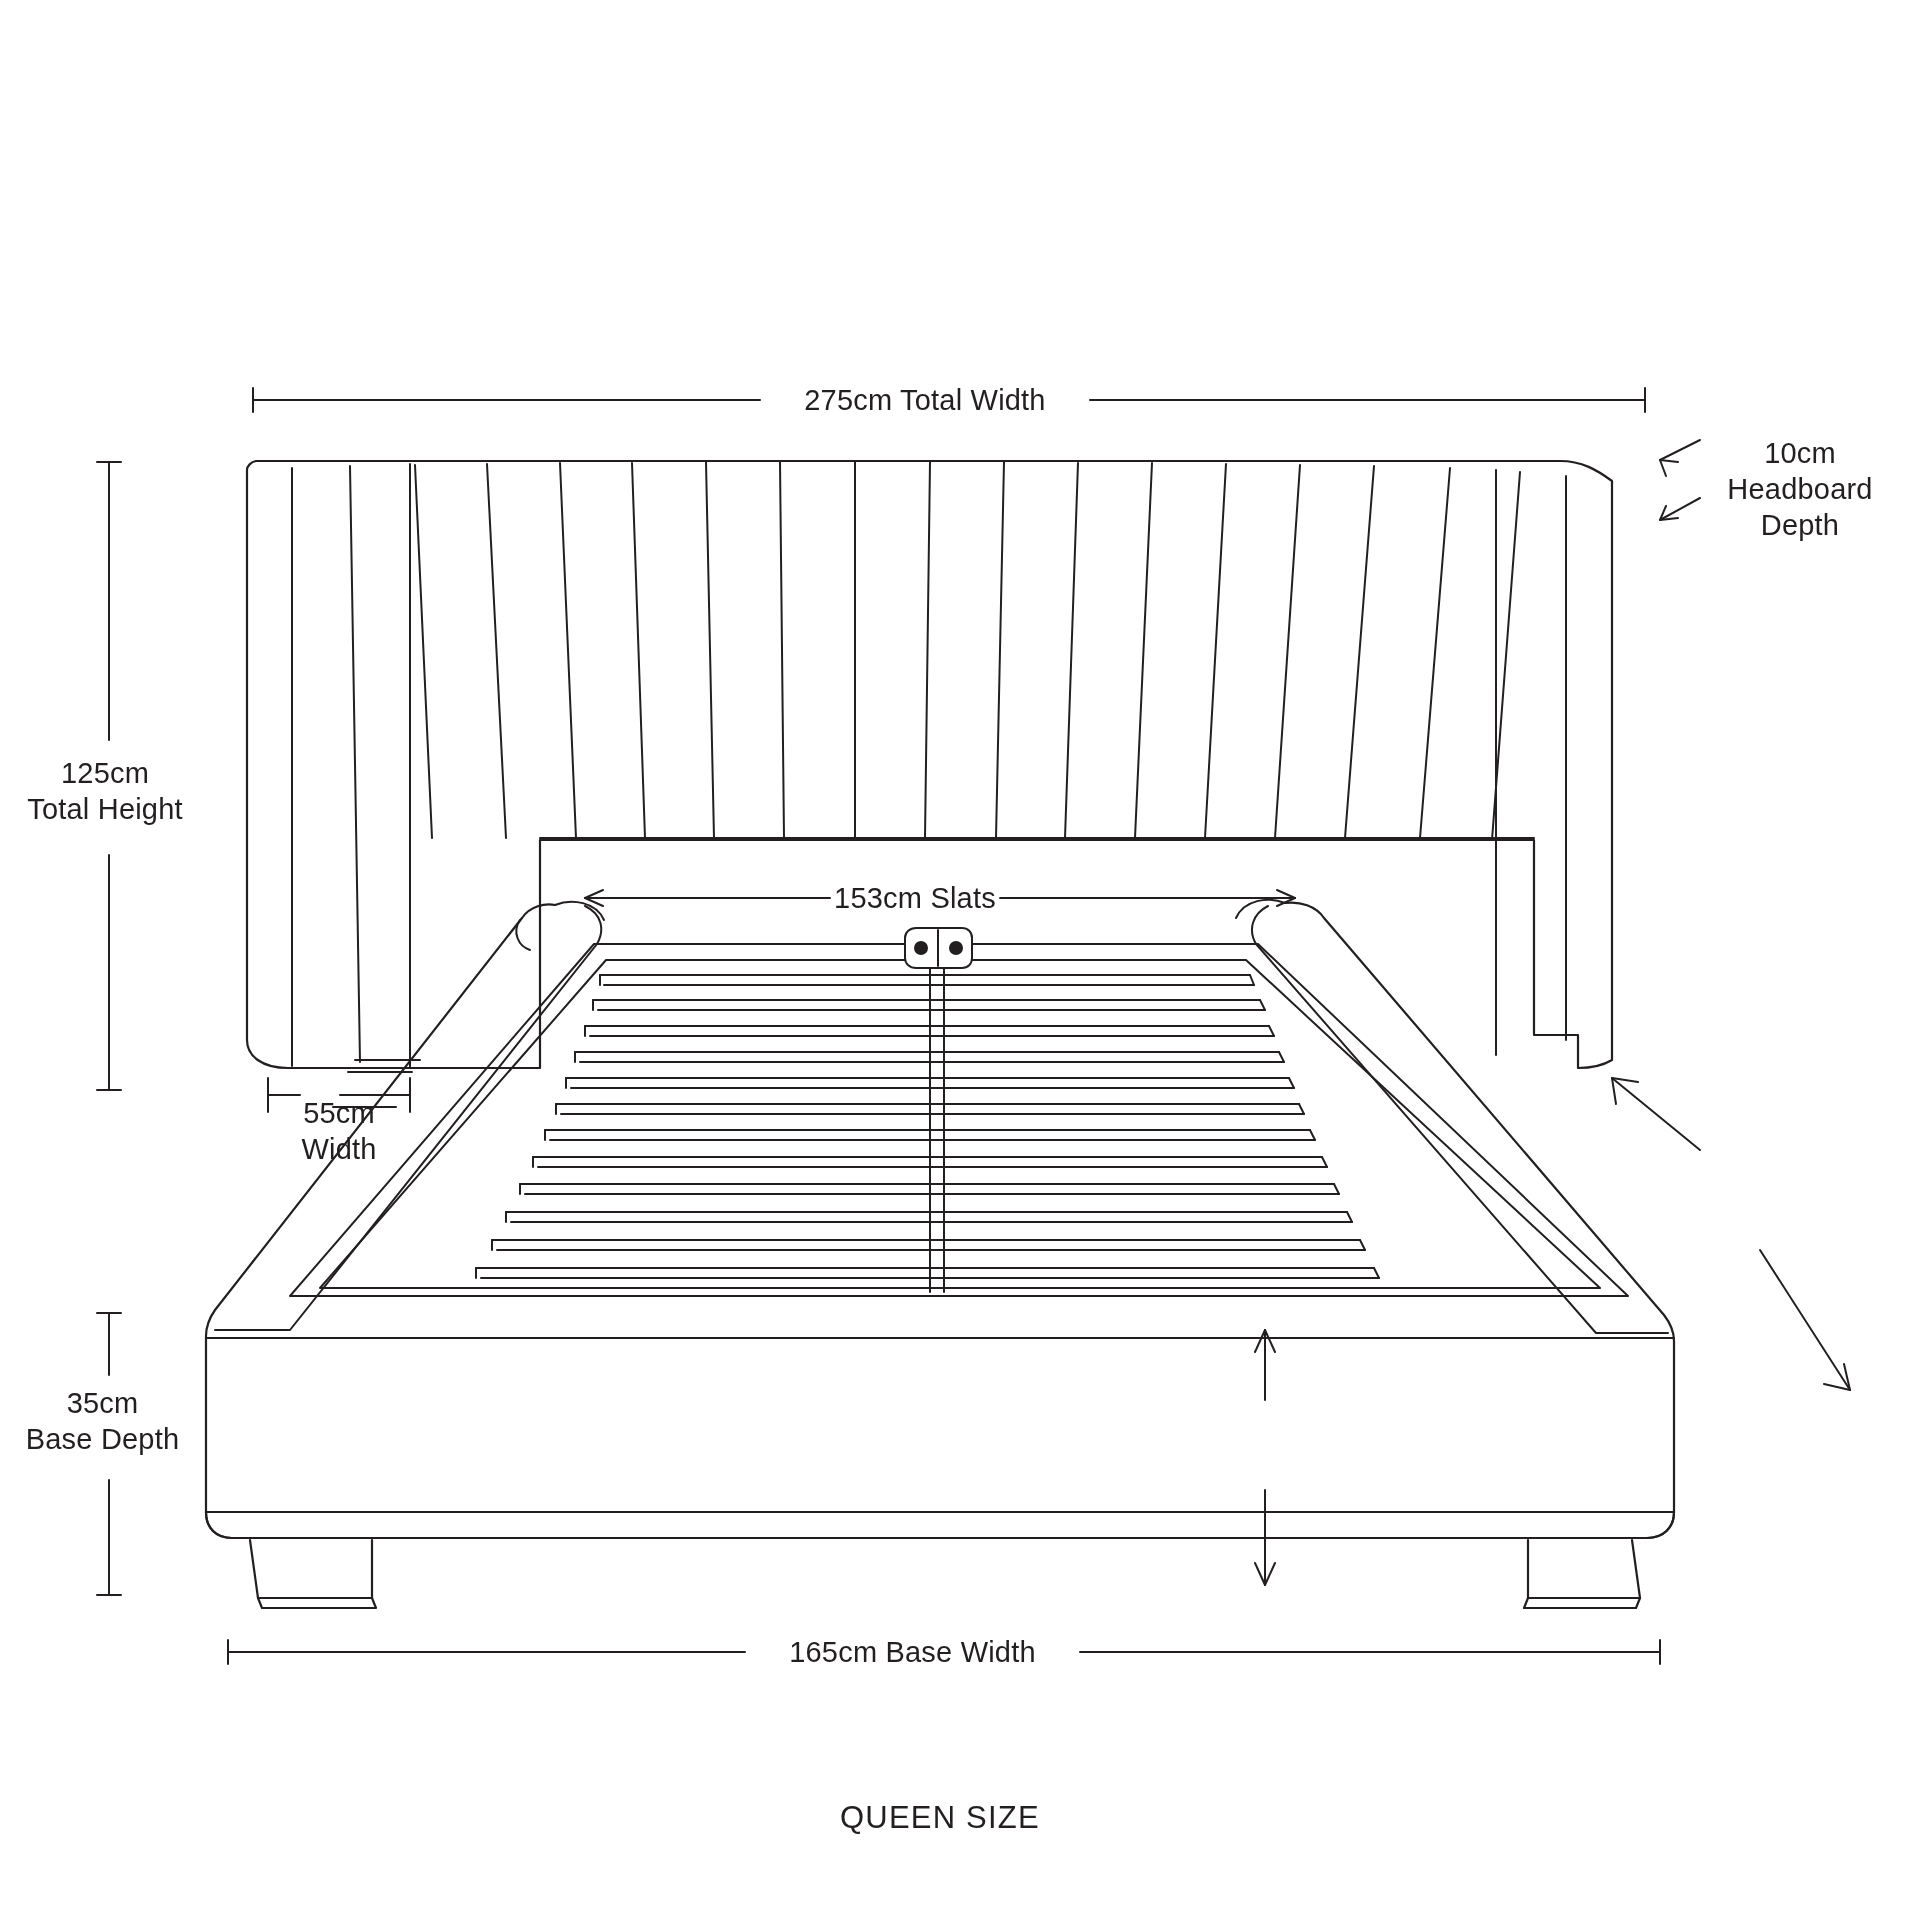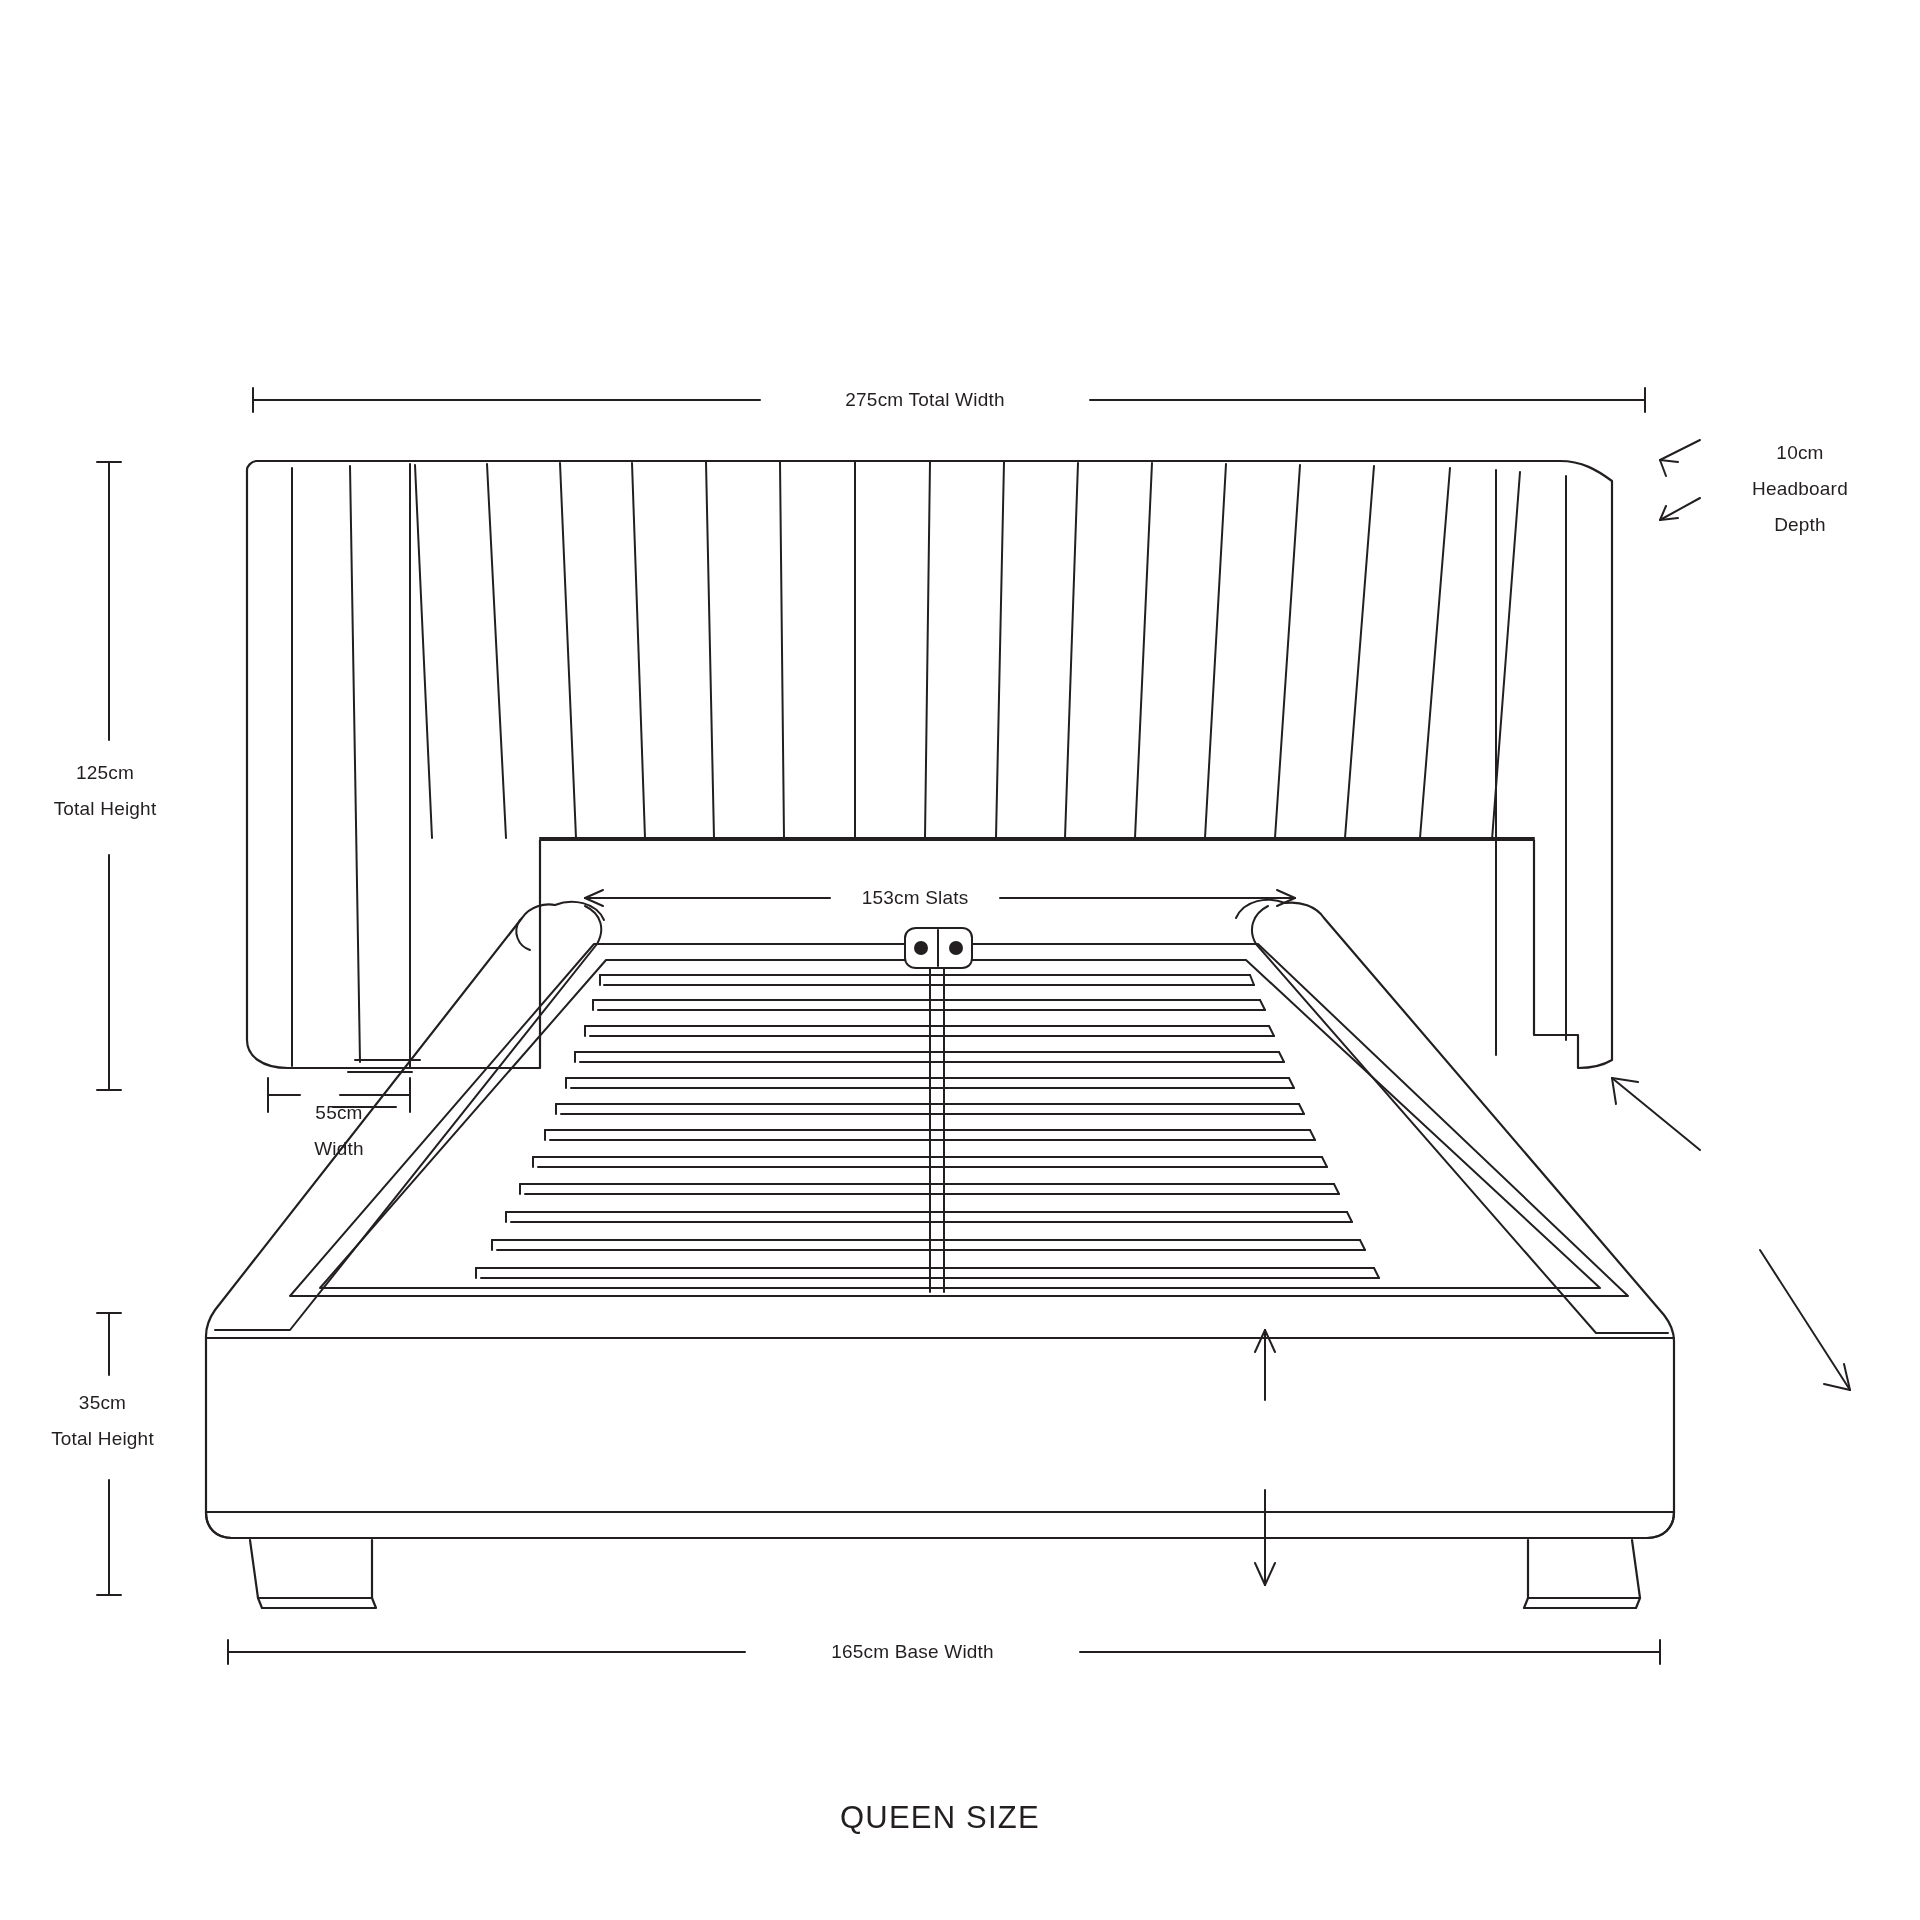--- a/index.html
+++ b/index.html
@@ -21,21 +21,21 @@
   }
   svg.diagram {
     position: absolute;
     top: 0;
     left: 0;
     width: 1920px;
     height: 1920px;
   }
   .lbl {
     position: absolute;
-    font-size: 19px;
+    font-size: 29px;
     line-height: 36px;
     color: #231f20;
     text-align: center;
     white-space: pre-line;
     letter-spacing: 0.2px;
   }
   .caption {
     position: absolute;
     font-size: 31px;
     letter-spacing: 1.2px;
@@ -280,20 +280,20 @@
   <div class="lbl" style="left:10px; top:755px; width:190px;">125cm
 Total Height</div>
 
   <div class="lbl" style="left:830px; top:880px; width:170px;">153cm Slats</div>
 
   <div class="lbl" style="left:268px; top:1095px; width:142px;">55cm
 Width</div>
 
 
   <div class="lbl" style="left:0px; top:1385px; width:205px;">35cm
-Total Height</div>
+Base Depth</div>
 
 
   <div class="lbl" style="left:745px; top:1634px; width:335px;">165cm Base Width</div>
 
   <div class="caption" style="left:840px; top:1800px;">QUEEN SIZE</div>
 
 </div>
 
 </body></html>

